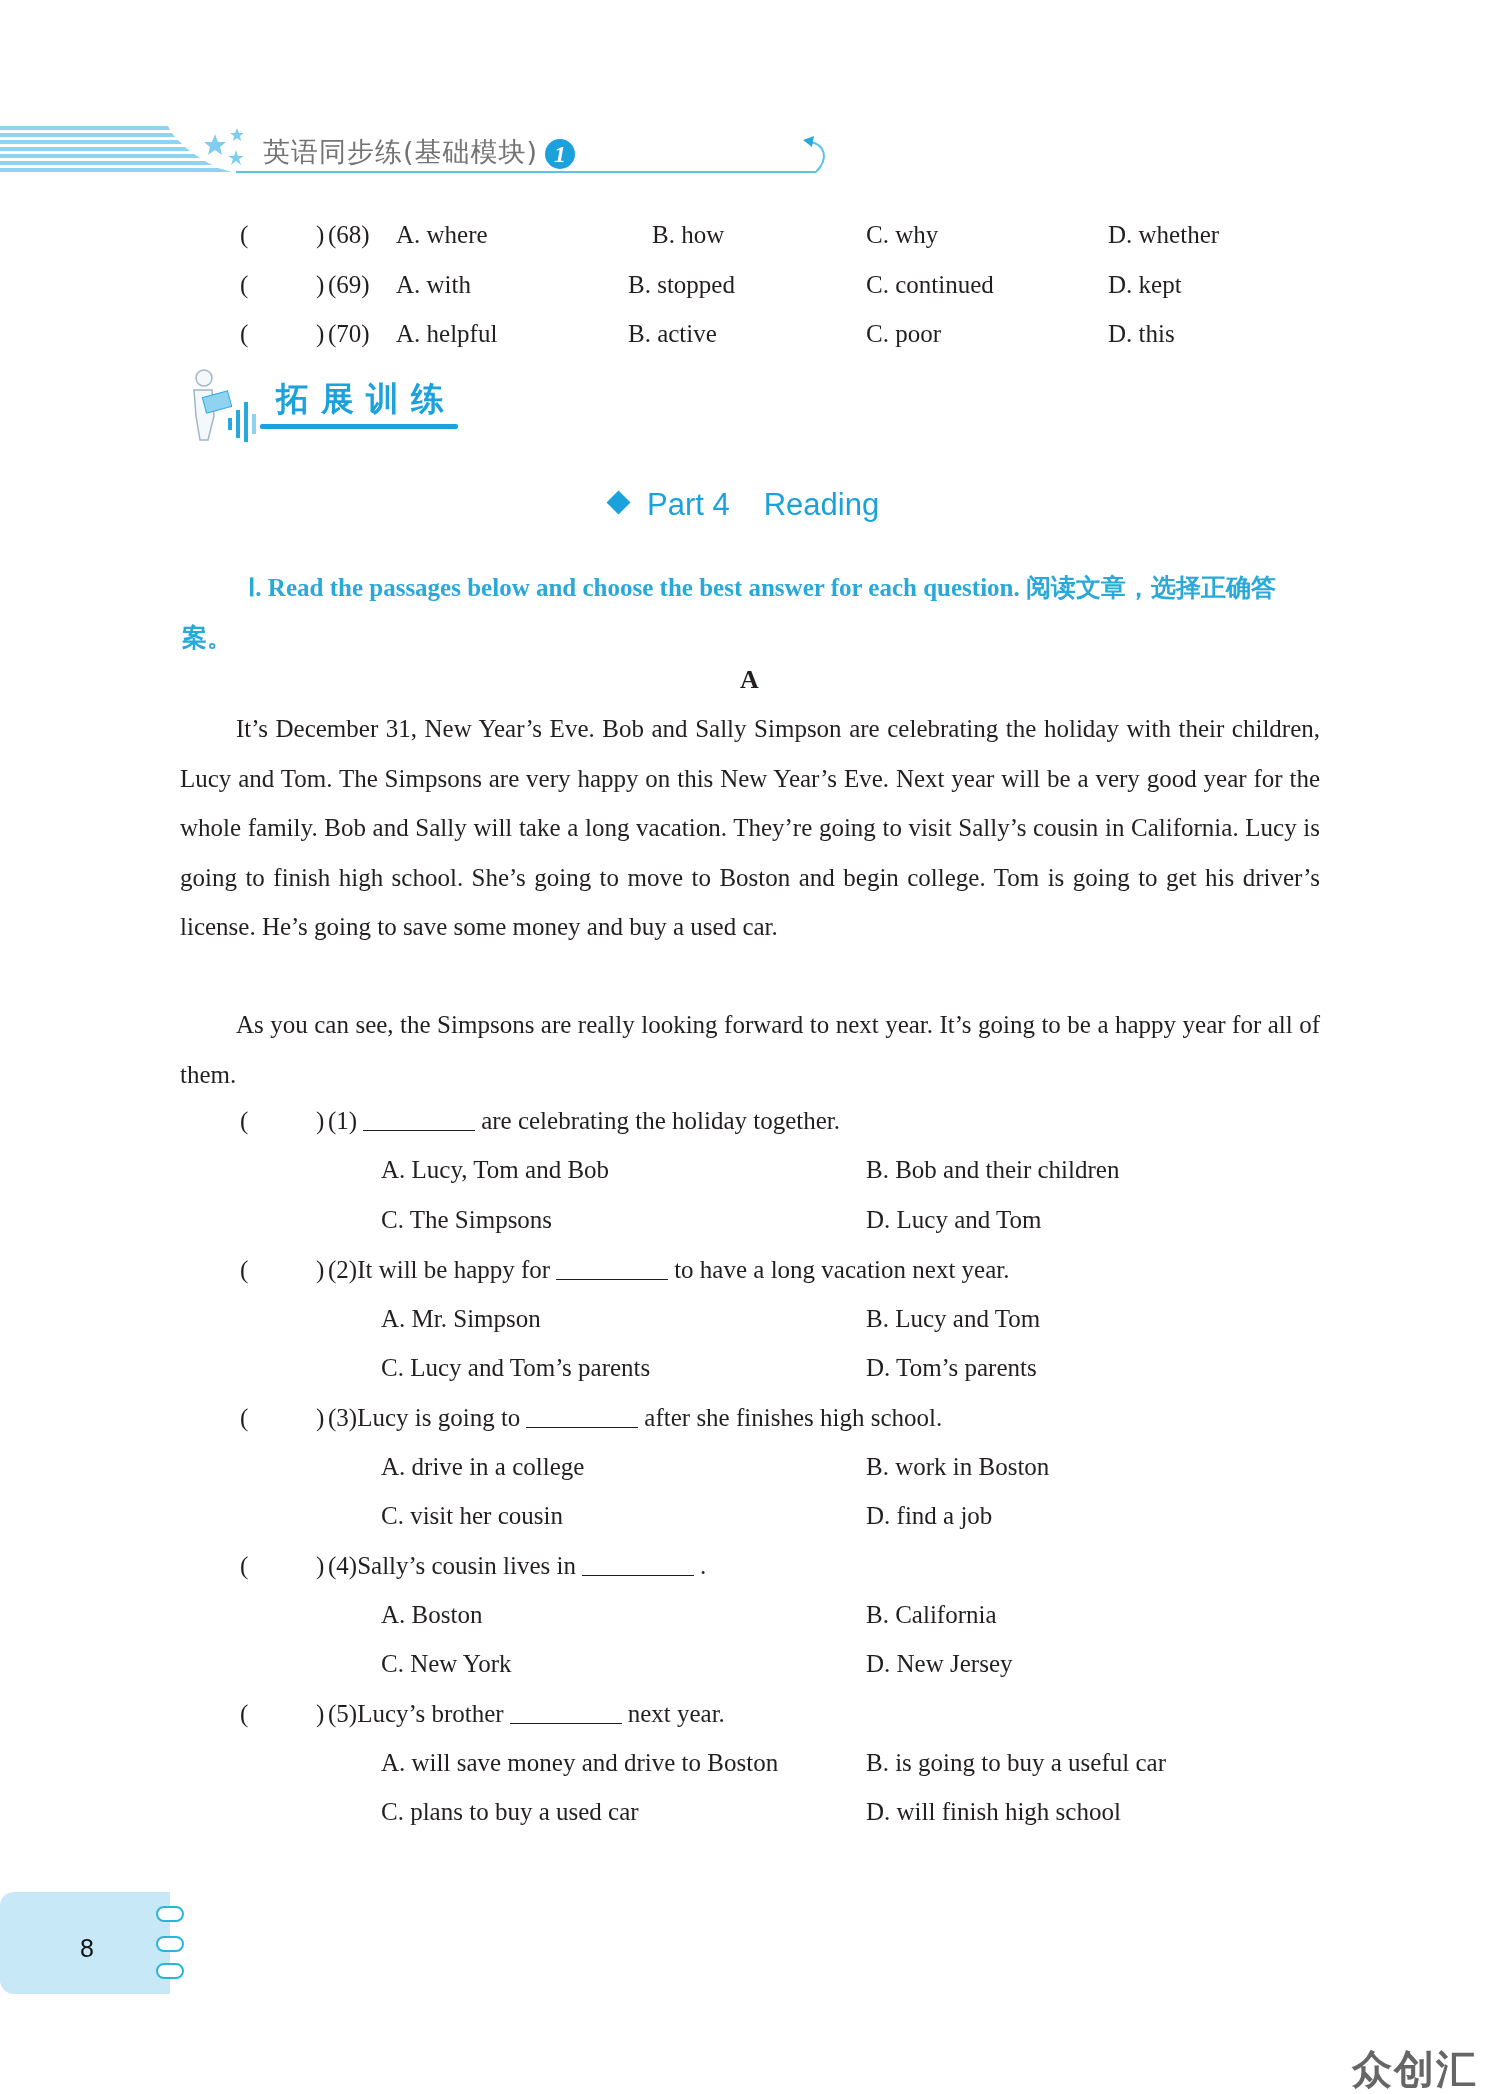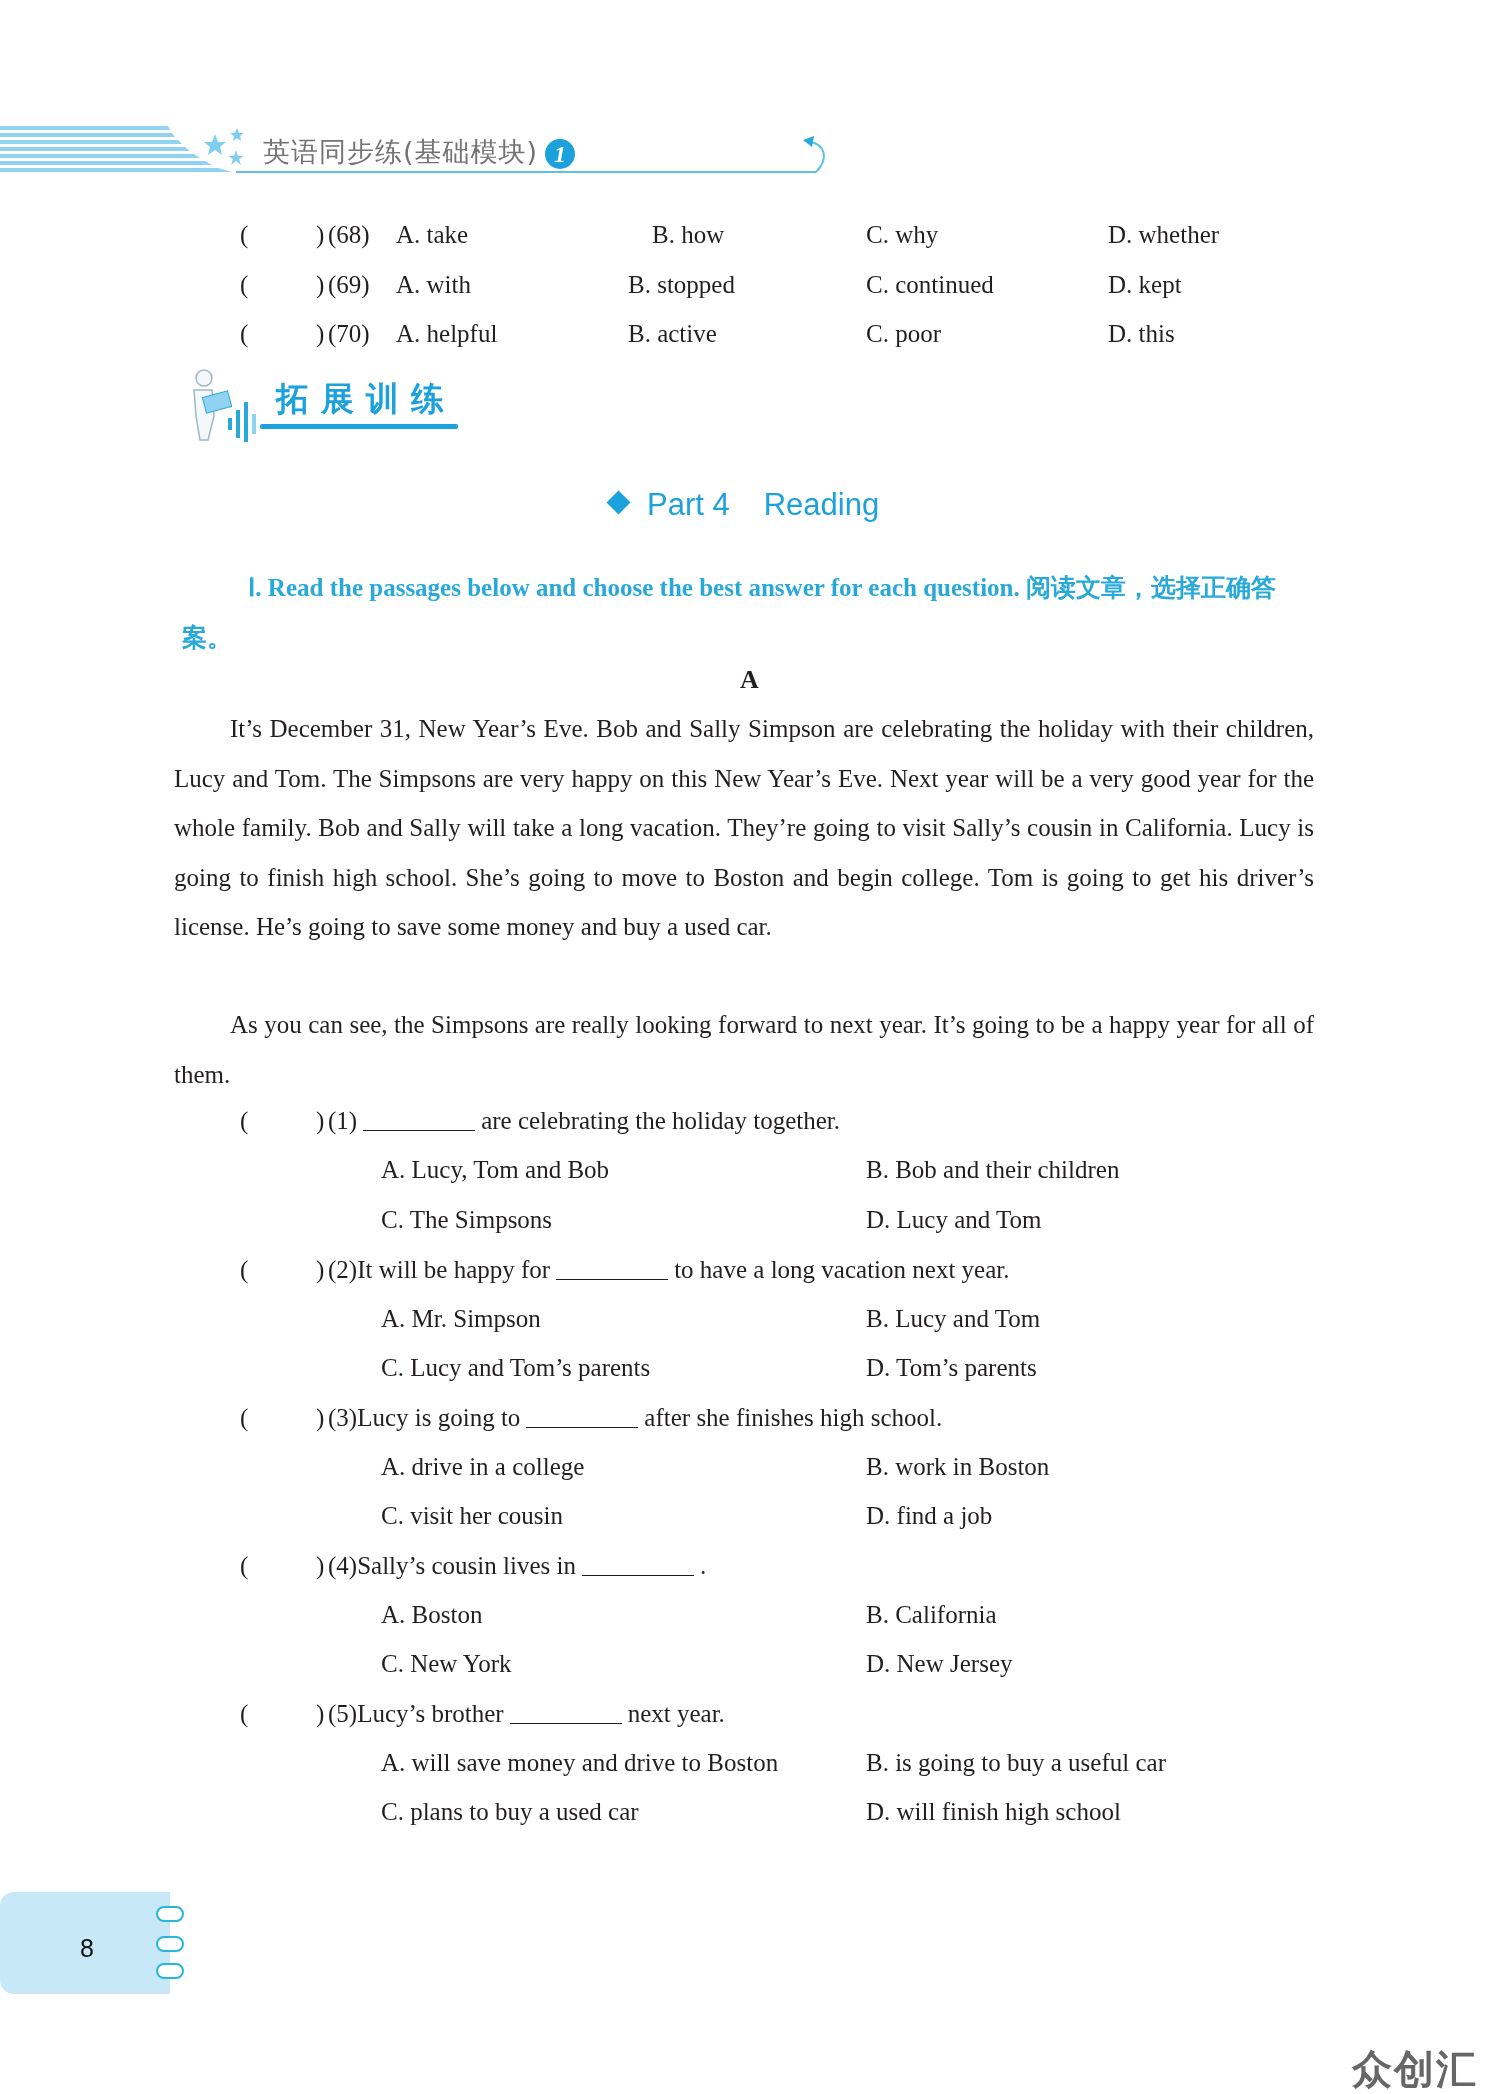--- a/index.html
+++ b/index.html
@@ -21,21 +21,21 @@
 
   .section-title { left: 610px; top: 487px; font-family: "Liberation Sans", sans-serif; font-size: 31px; color: #1ba1dc; white-space: nowrap; }
   .section-title .diamond { display: inline-block; width: 17px; height: 17px; background: #1ba1dc; transform: rotate(45deg); margin-right: 20px; vertical-align: 4px; }
   .section-title .gap { display: inline-block; width: 34px; }
 
   .instr { left: 182px; top: 563px; width: 1140px; font-family: "Liberation Serif", serif; font-weight: bold; font-size: 25px; color: #29a9d9; line-height: 50px; }
   .instr .indent { display: inline-block; width: 66px; }
 
   .passage-label { left: 740px; top: 665px; font-weight: bold; font-size: 26px; }
 
-  .para { left: 174px; width: 1140px; font-size: 25px; line-height: 49.5px; text-align: justify; }
+  .para { left: 180px; width: 1140px; font-size: 25px; line-height: 49.5px; text-align: justify; }
   .para .ind { display: inline-block; width: 56px; }
 
   .blank { display: inline-block; border-bottom: 1.5px solid #231f20; width: 112px; height: 22px; vertical-align: -2px; margin: 0 6px; }
 
   
   .page-tab { left: 0; top: 1892px; width: 170px; height: 102px; background: #c6e8f7; border-radius: 0 0 0 14px; border-top-left-radius: 14px; }
   .page-num { left: 80px; top: 1934px; font-family: "Liberation Sans", sans-serif; font-size: 25px; color: #111; }
   .ring { width: 24px; height: 12px; border: 2.5px solid #29b5d9; border-radius: 8px; background: #fff; }
 
   .watermark { left: 1352px; top: 2042px; font-family: "DejaVu Sans", sans-serif; font-weight: bold; font-size: 40px; color: #666666; letter-spacing: 2px; }
@@ -70,21 +70,21 @@
   <svg width="34" height="40" viewBox="0 0 34 40">
     <path d="M10 8 C24 10, 30 24, 16 38" stroke="#5cc2e8" stroke-width="2" fill="none"></path>
     <polygon points="3,6 14,2 12,13" fill="#29a9d9"></polygon>
   </svg>
 </div>
 
 <div>
   <div class="abs txt paren-l" style="top:220px">(</div>
   <div class="abs txt paren-r" style="top:220px">)</div>
   <div class="abs txt" style="left:328px;top:220px">(68)</div>
-  <div class="abs txt" style="left:396px;top:220px">A. take</div>
+  <div class="abs txt" style="left:396px;top:220px">A. where</div>
   <div class="abs txt" style="left:652px;top:220px">B. how</div>
   <div class="abs txt" style="left:866px;top:220px">C. why</div>
   <div class="abs txt" style="left:1108px;top:220px">D. whether</div>
 
   <div class="abs txt paren-l" style="top:270px">(</div>
   <div class="abs txt paren-r" style="top:270px">)</div>
   <div class="abs txt" style="left:328px;top:270px">(69)</div>
   <div class="abs txt" style="left:396px;top:270px">A. with</div>
   <div class="abs txt" style="left:628px;top:270px">B. stopped</div>
   <div class="abs txt" style="left:866px;top:270px">C. continued</div>

